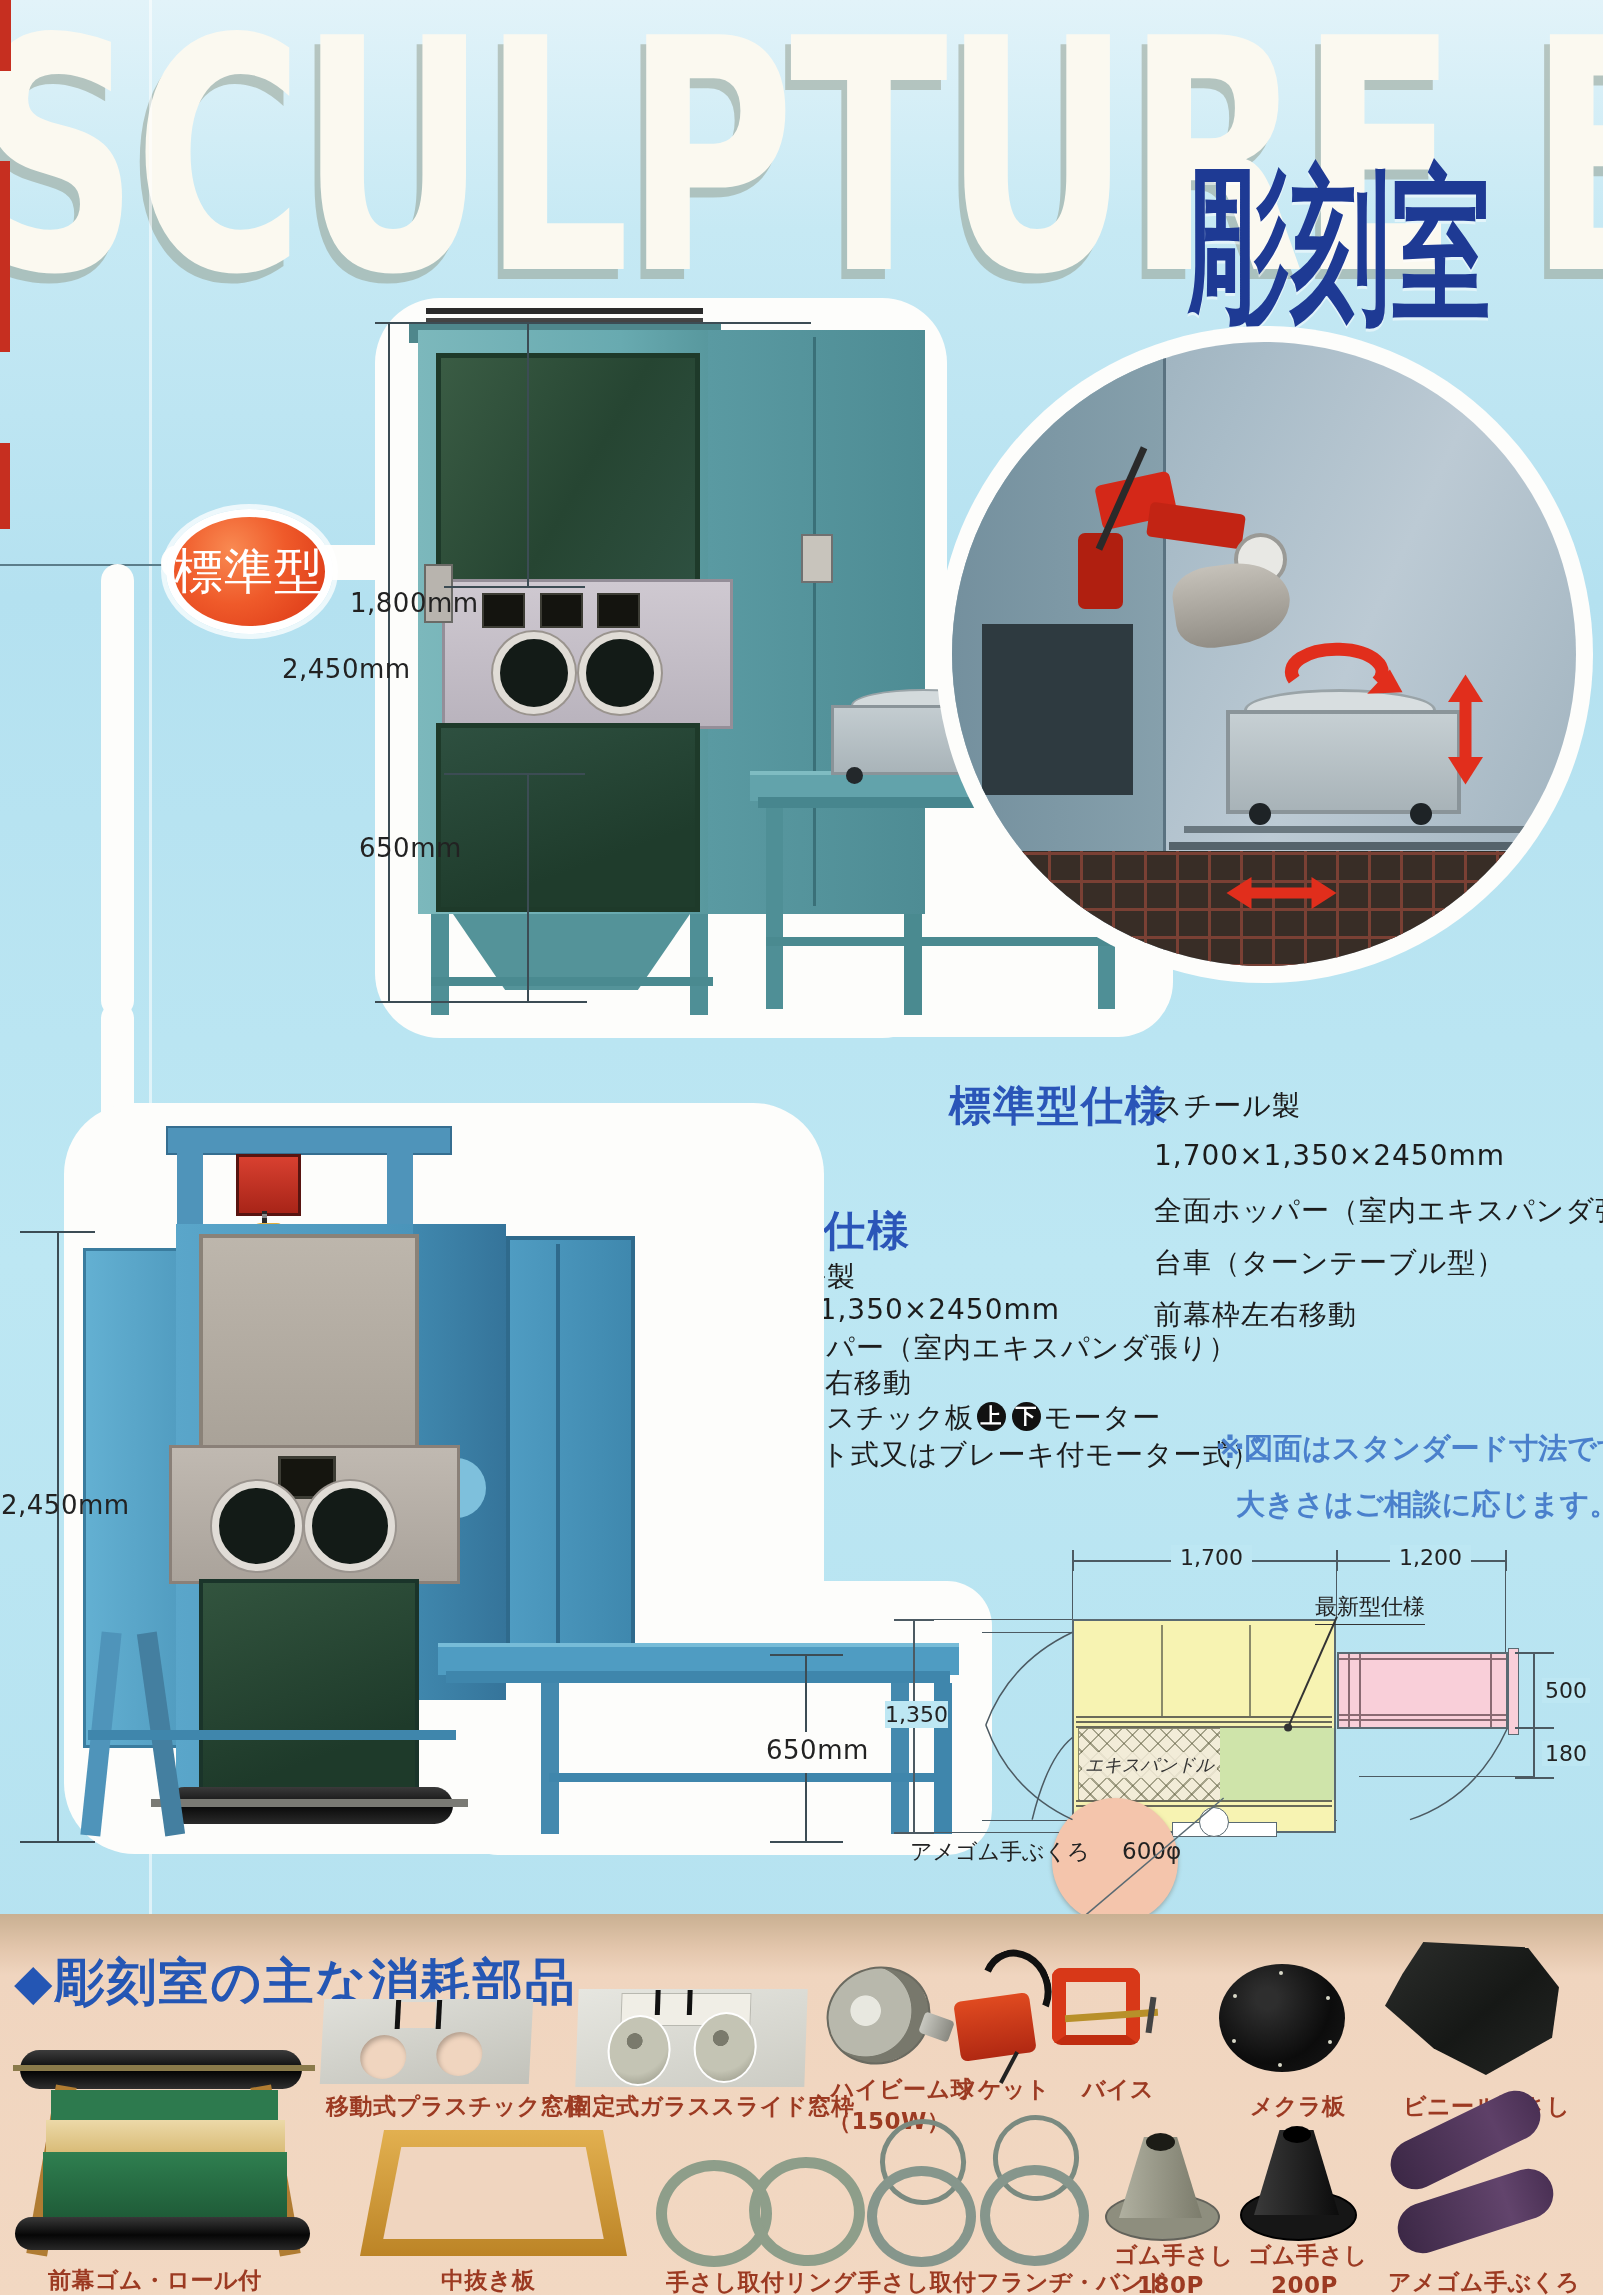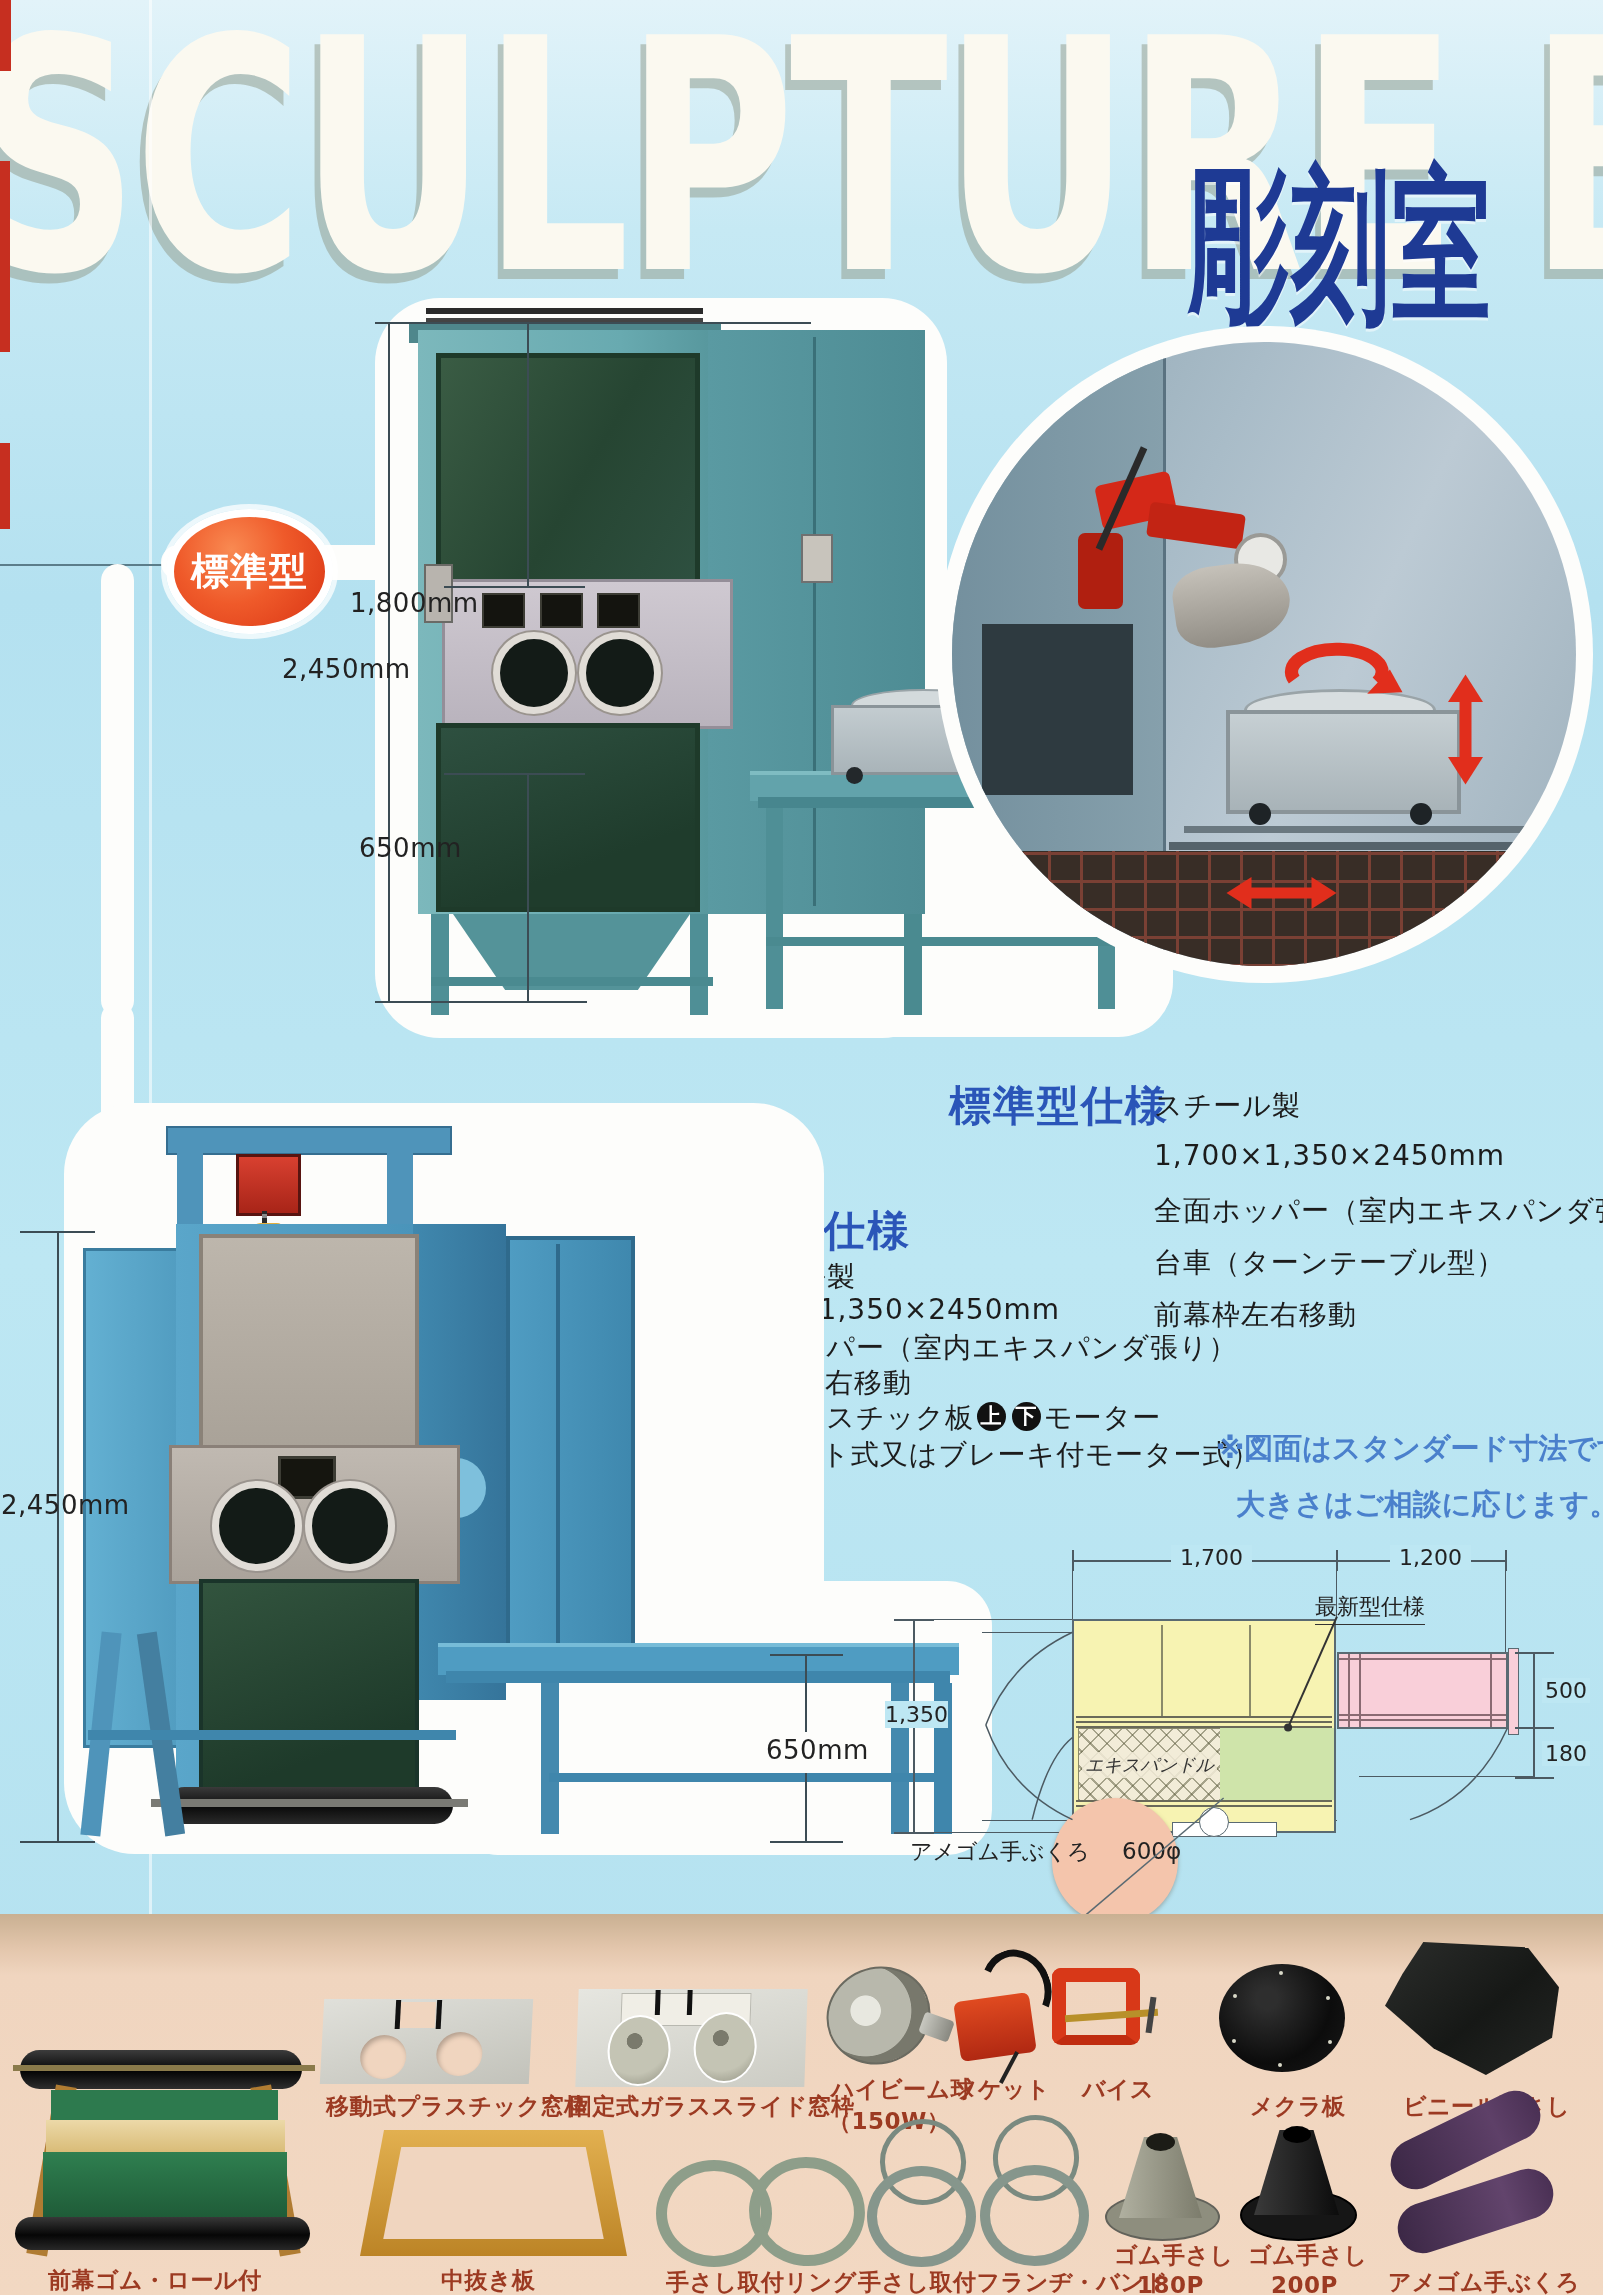--- a/index.html
+++ b/index.html
@@ -9,21 +9,21 @@
   .abs{position:absolute;}
   .dimline{position:absolute;background:#3c4c54;}
   .dimlabel{position:absolute;color:#222;font-size:26px;letter-spacing:0.5px;white-space:nowrap;}
   .spec-line{position:absolute;color:#1c1c1c;font-size:28px;white-space:nowrap;letter-spacing:1px;}
   .spec-head{position:absolute;color:#2a55b8;font-size:42px;font-weight:bold;white-space:nowrap;letter-spacing:2px;}
   .circle-badge{display:inline-block;width:29px;height:29px;margin:0 3px;border-radius:50%;background:#111;color:#fff;
         font-size:21px;line-height:29px;text-align:center;vertical-align:4px;font-weight:bold;}
   .badge{position:absolute;width:151px;height:109px;border-radius:50%;
         background:radial-gradient(circle at 38% 30%,#f98a52 0%,#ef5a2a 45%,#d93414 100%);
         border:8px solid #fff;box-shadow:0 0 0 5px rgba(255,255,255,.75);
-        display:flex;align-items:center;justify-content:center;color:#fff;font-size:38px;font-weight:bold;letter-spacing:1px;}
+        display:flex;align-items:center;color:#fff;font-size:49px;font-weight:normal;letter-spacing:1px;}
   .whiteblob{position:absolute;background:#fdfdfb;}
   .part-label{position:absolute;color:#9c3a22;font-size:23px;font-weight:bold;white-space:nowrap;letter-spacing:0.5px;}
   .porthole{position:absolute;border-radius:50%;background:#131b17;border:7px solid #e0dcd6;box-shadow:0 0 0 2px #9a948e;}
   .diag-line{position:absolute;background:#4c5a62;}
   .diag-label{position:absolute;color:#222;font-size:22px;white-space:nowrap;}
   .ring{position:absolute;border-radius:50%;background:transparent;}
 </style>
 </head>
 <body>
 
@@ -280,20 +280,21 @@
       <path d="M300 563 Q 330 440 380 400" fill="none" stroke="#4c5a62" stroke-width="3"></path>
       <path d="M1243 382 Q 1180 520 1050 563" fill="none" stroke="#4c5a62" stroke-width="3"></path>
       <line x1="905" y1="160" x2="808" y2="380" stroke="#333" stroke-width="4"></line>
       <circle cx="808" cy="380" r="8" fill="#333"></circle>
       <line x1="680" y1="520" x2="395" y2="762" stroke="#5a6a72" stroke-width="3"></line>
     </svg>
   </div>
 
   <div class="abs" style="left:0;top:1914px;width:1603px;height:382px;
               background:linear-gradient(180deg,#c9b092 0%,#e3c6ac 9%,#f0d5bf 16%,#f2d8c2 100%);">
+    <div style="position:absolute;left:14px;top:35px;color:#2456b4;font-size:50px;font-weight:bold;letter-spacing:2px;white-space:nowrap;">◆彫刻室の主な消耗部品</div>
 
     <div class="abs" style="left:12.6px;top:126px;width:310px;height:217px;">
       <div class="abs" style="left:7.6px;top:10px;width:282px;height:39px;border-radius:19.6px;background:linear-gradient(180deg,#3c3c3c,#050505 55%,#2e2e2e);"></div>
       <div class="abs" style="left:0;top:25px;width:302px;height:6px;background:#8a7a4a;"></div>
       <div class="abs" style="left:28px;top:45px;width:21px;height:171px;background:#b07c32;transform:rotate(10deg);"></div>
       <div class="abs" style="left:252px;top:45px;width:21px;height:171px;background:#b07c32;transform:rotate(-10deg);"></div>
       <div class="abs" style="left:38px;top:50px;width:227px;height:30px;background:#2d7a4e;"></div>
       <div class="abs" style="left:33px;top:80px;width:239px;height:32px;background:linear-gradient(180deg,#ecd9a8,#d9bc78);"></div>
       <div class="abs" style="left:30px;top:112px;width:244px;height:65px;background:linear-gradient(180deg,#2f7f50,#1f5c38);"></div>
       <div class="abs" style="left:2.5px;top:177px;width:295px;height:33px;border-radius:16.6px;background:linear-gradient(180deg,#383838,#060606 55%,#282828);"></div>

